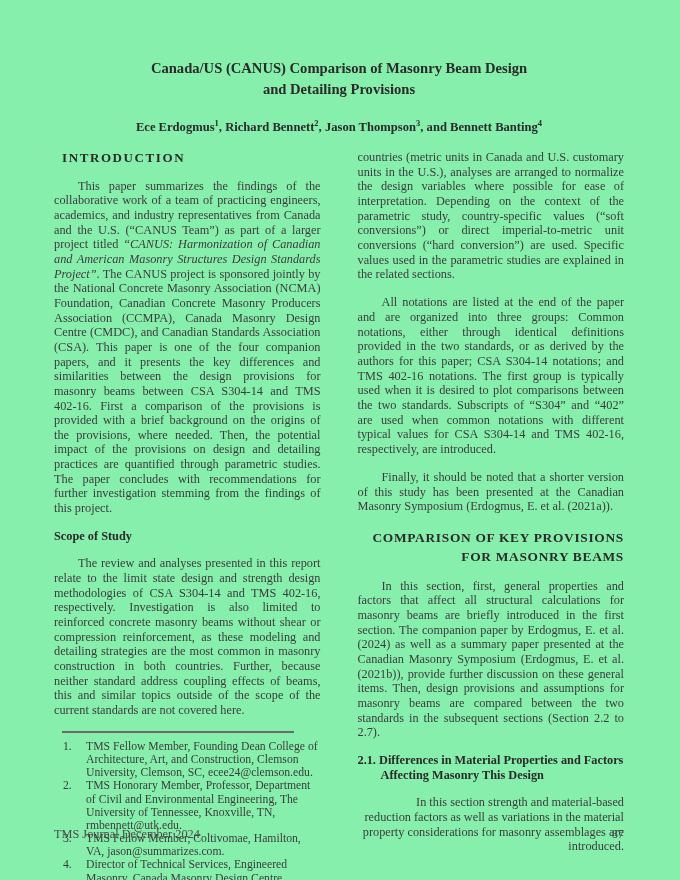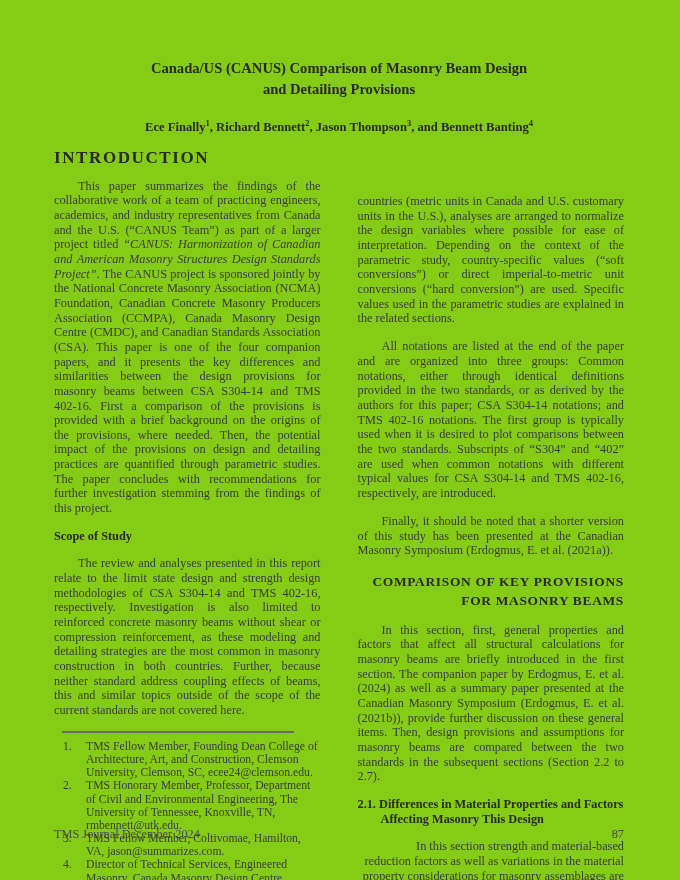--- a/index.html
+++ b/index.html
@@ -1,44 +1,44 @@
 <!DOCTYPE html>
 <html><head>
 <meta charset="utf-8">
 <style>
   html,body{margin:0;padding:0;background:#e9e9e9;}
   .page{
     position:relative;
     width:680px;height:880px;
     margin:0 auto;
-    background:#84cc16;
+    background:#86efac;
     font-family:"Liberation Serif", serif;
     color:#3c3c3c;
     overflow:hidden;
   }
   .content{position:absolute;left:54px;top:58px;width:570px;}
   .title{
     text-align:center;font-weight:bold;
     font-size:14.6px;line-height:21px;
     color:#2a2a2a;
   }
   .authors{
     text-align:center;font-weight:bold;
     font-size:12.6px;line-height:15px;
     margin-top:20px;color:#2a2a2a;
   }
   .authors sup{font-size:8.5px;line-height:0;}
   .columns{display:flex;gap:37px;margin-top:15px;}
   .col{width:266.5px;font-size:12.3px;line-height:14.65px;text-align:justify;}
   .col p{margin:0 0 13.5px;text-indent:24px;}
-  .col p.noindent{text-indent:0;margin-top:44px;}
+  .col p.noindent{text-indent:0;}
   .col p.ragged{text-align:right;}
   .sec-heading{
-    font-weight:bold;font-size:17px;letter-spacing:1.6px;
-    color:#2a2a2a;text-align:left;margin:1px 0 13px;
+    font-weight:bold;font-size:13px;letter-spacing:1.6px;
+    color:#2a2a2a;text-align:left;margin:1px 8px 13px;
   }
   .big-heading{
     font-weight:bold;font-size:13.4px;letter-spacing:0.7px;
     line-height:19.5px;color:#2a2a2a;text-align:right;margin:3px 0 12px;
   }
   .sub-heading{
     font-weight:bold;font-size:12.3px;color:#2a2a2a;
     text-align:left;margin:0 0 12px;line-height:15px;
   }
   .sub-heading .hang{padding-left:23px;}
@@ -63,21 +63,21 @@
 <body>
 
 <div class="page">
   <div class="content">
 
     <div class="title">
       <div>Canada/US (CANUS) Comparison of Masonry Beam Design</div>
       <div>and Detailing Provisions</div>
     </div>
 
-    <div class="authors"><span><span>Ece Finally</span><sup>1</sup></span><span><span>, Richard Bennett</span><sup>2</sup></span><span><span>, Jason Thompson</span><sup>3</sup></span><span><span>, and Bennett Banting</span><sup>4</sup></span></div>
+    <div class="authors"><span><span>Ece Erdogmus</span><sup>1</sup></span><span><span>, Richard Bennett</span><sup>2</sup></span><span><span>, Jason Thompson</span><sup>3</sup></span><span><span>, and Bennett Banting</span><sup>4</sup></span></div>
 
     <div class="columns">
 
       <div class="col">
         <div class="sec-heading">INTRODUCTION</div>
 
         <p><span>This paper summarizes the findings of the collaborative work of a team of practicing engineers, academics, and industry representatives from Canada and the U.S. (“CANUS Team”) as part of a larger project titled </span><span class="italic">“CANUS: Harmonization of Canadian and American Masonry Structures Design Standards Project”</span><span>. The CANUS project is sponsored jointly by the National Concrete Masonry Association (NCMA) Foundation, Canadian Concrete Masonry Producers Association (CCMPA), Canada Masonry Design Centre (CMDC), and Canadian Standards Association (CSA). This paper is one of the four companion papers, and it presents the key differences and similarities between the design provisions for masonry beams between CSA S304-14 and TMS 402-16. First a comparison of the provisions is provided with a brief background on the origins of the provisions, where needed. Then, the potential impact of the provisions on design and detailing practices are quantified through parametric studies. The paper concludes with recommendations for further investigation stemming from the findings of this project.</span></p>
 
         <div class="sub-heading">Scope of Study</div>
 

